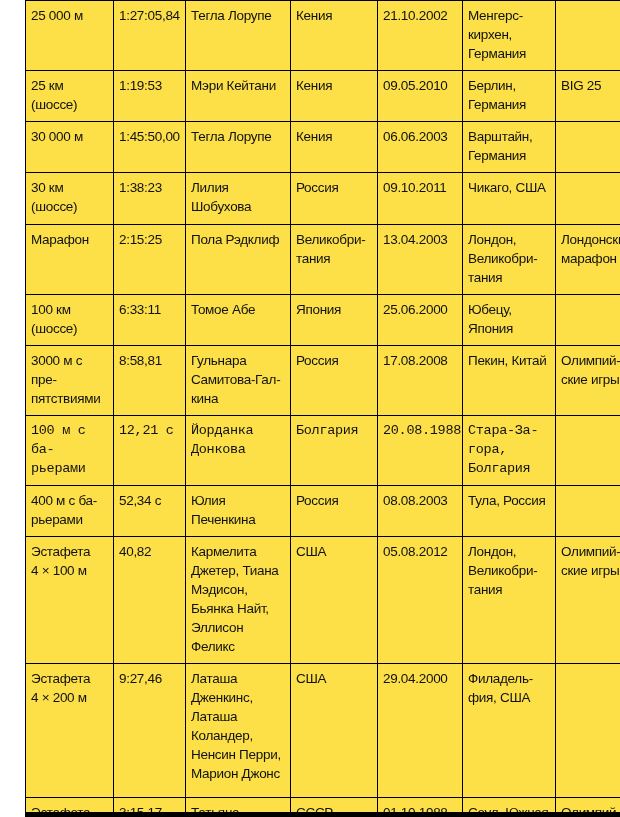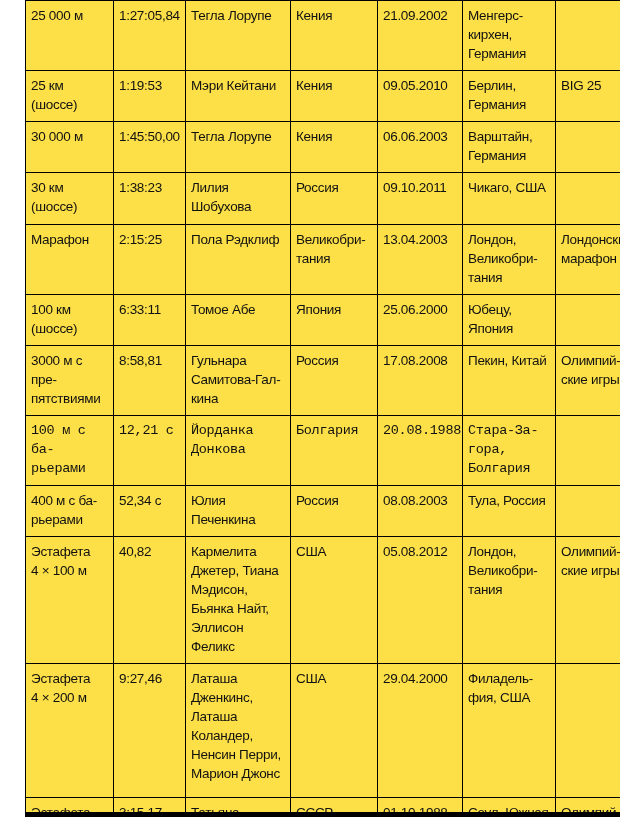--- a/index.html
+++ b/index.html
@@ -81,21 +81,21 @@
         <col class="c5">
         <col class="c6">
         <col class="c7">
     </colgroup>
     <tbody id="table-body">
         <tr>
           <td>25 000 м</td>
           <td>1:27:05,84</td>
           <td>Тегла Лорупе</td>
           <td>Кения</td>
-          <td>21.09.2002</td>
+          <td>21.10.2002</td>
           <td>Менгерс-
 кирхен,
 Германия</td>
           <td></td>
         </tr>
         <tr>
           <td>25 км
 (шоссе)</td>
           <td>1:19:53</td>
           <td>Мэри Кейтани</td>

